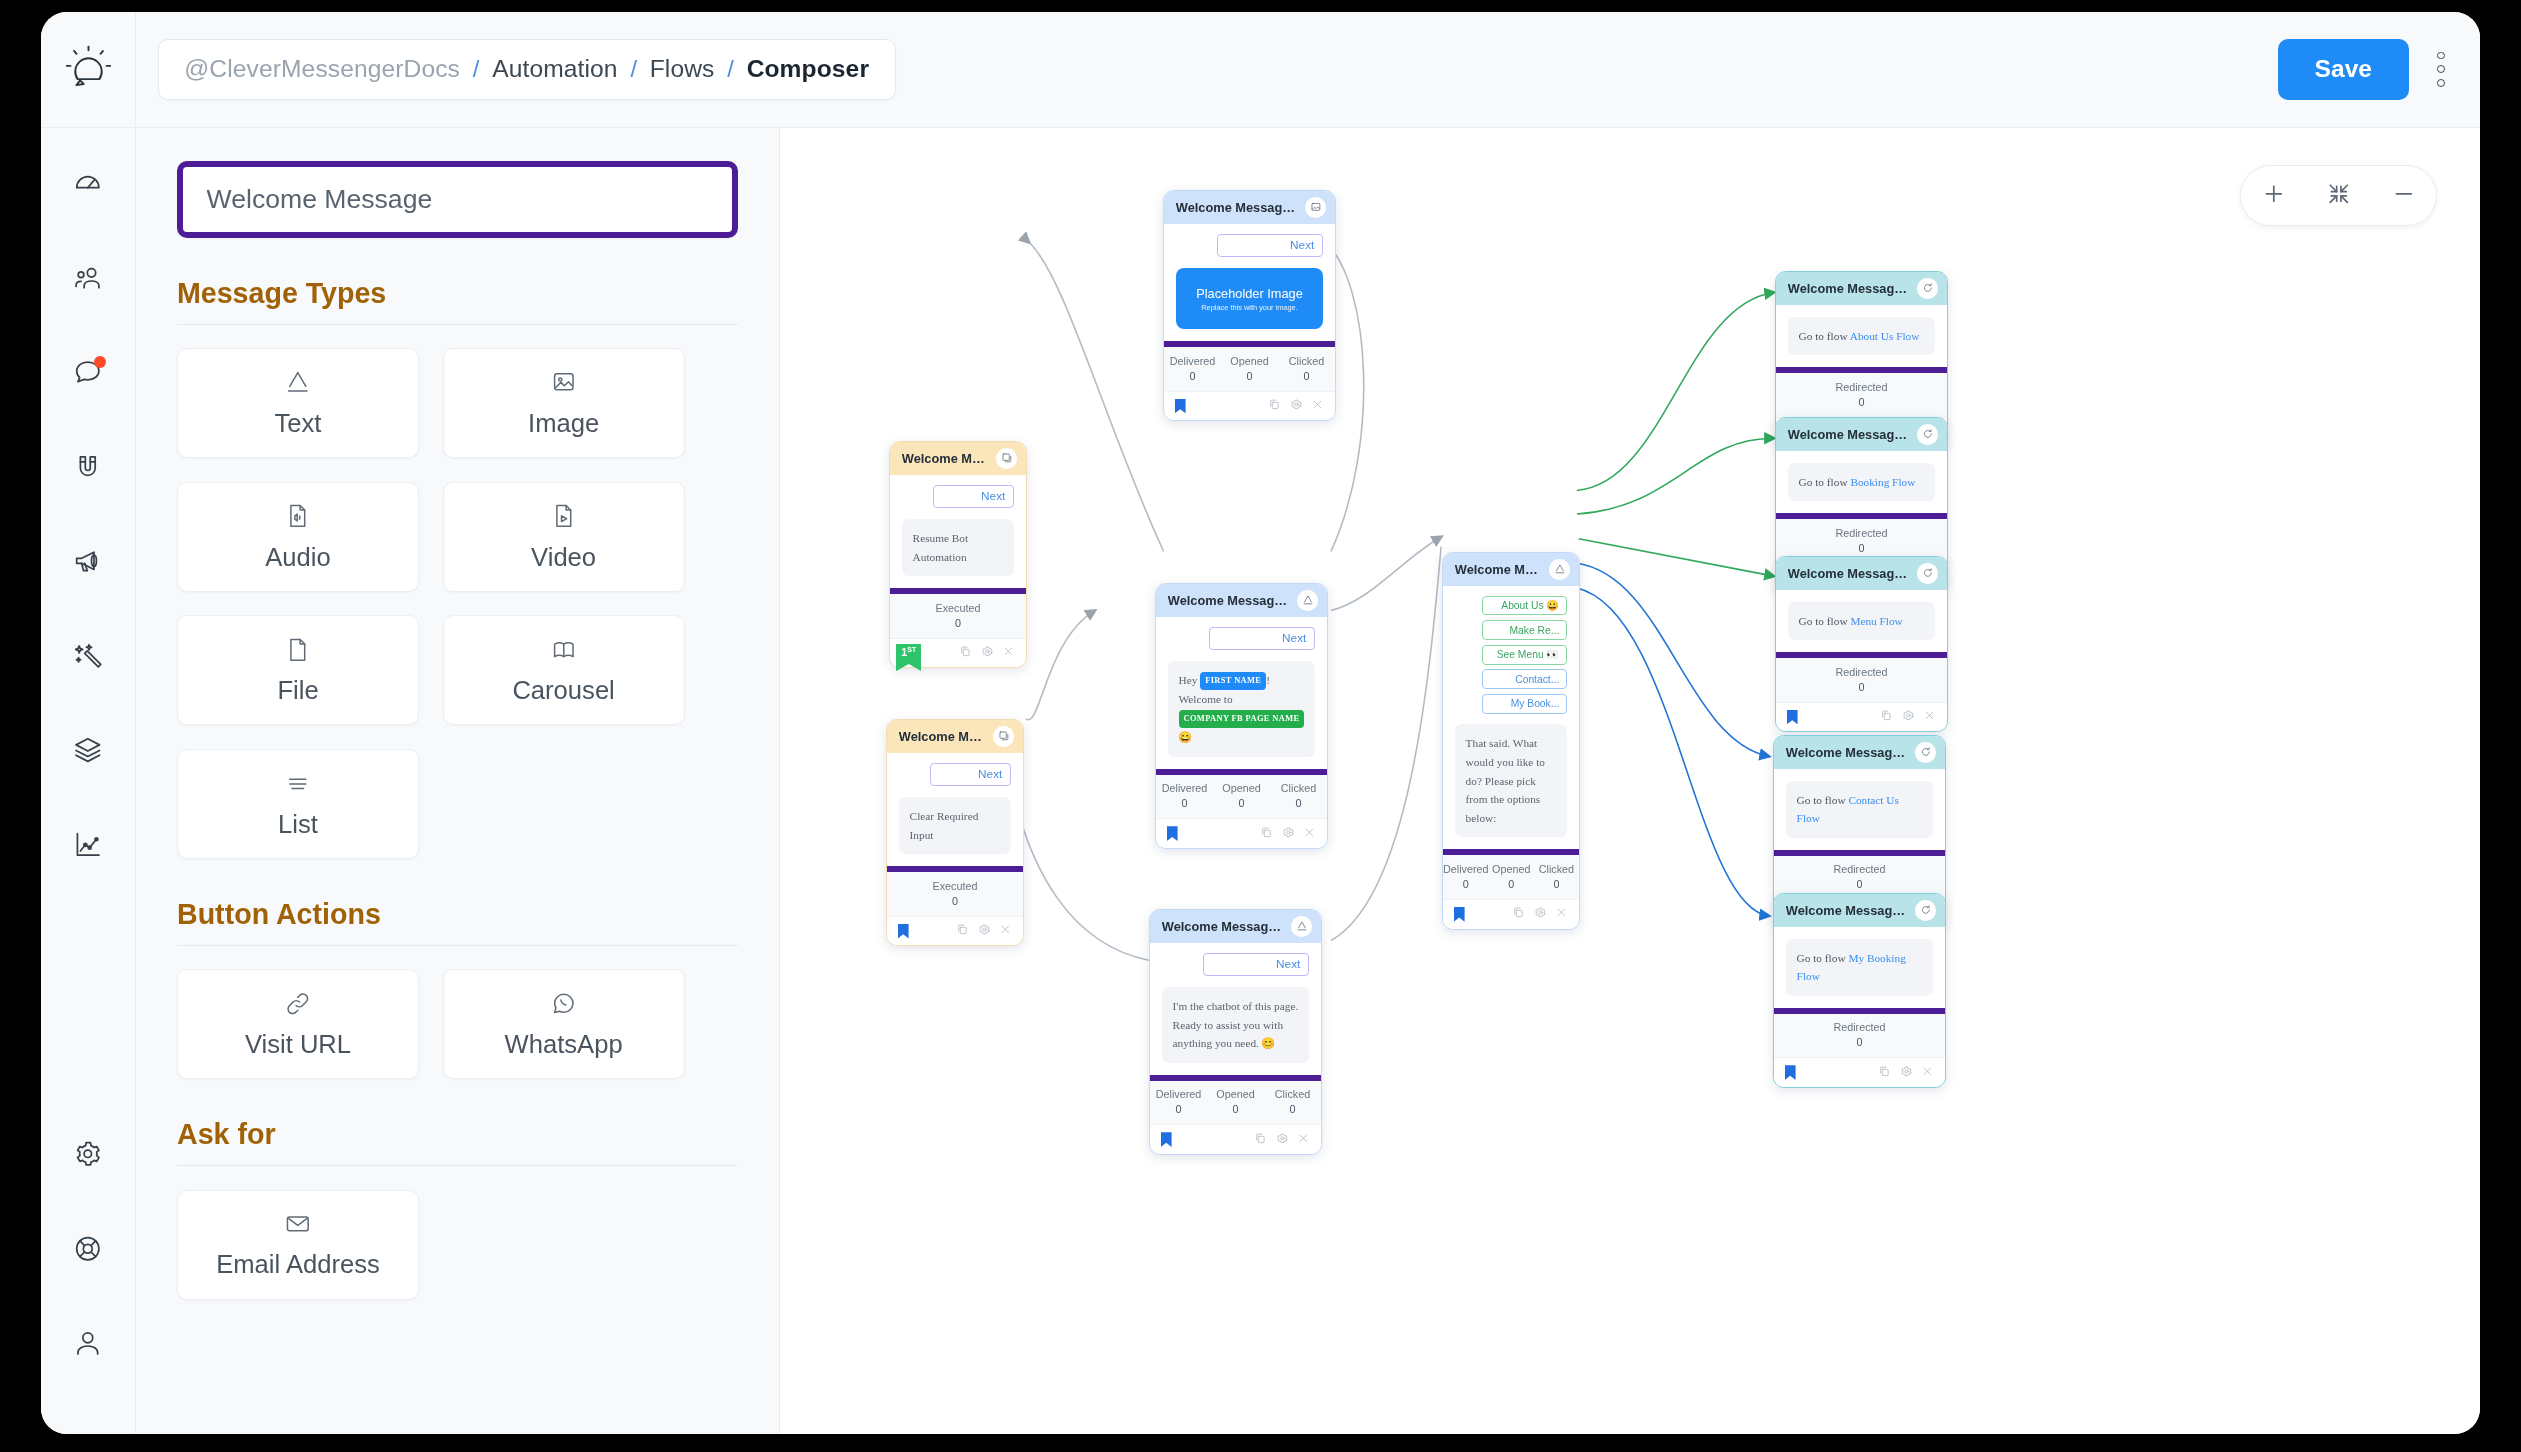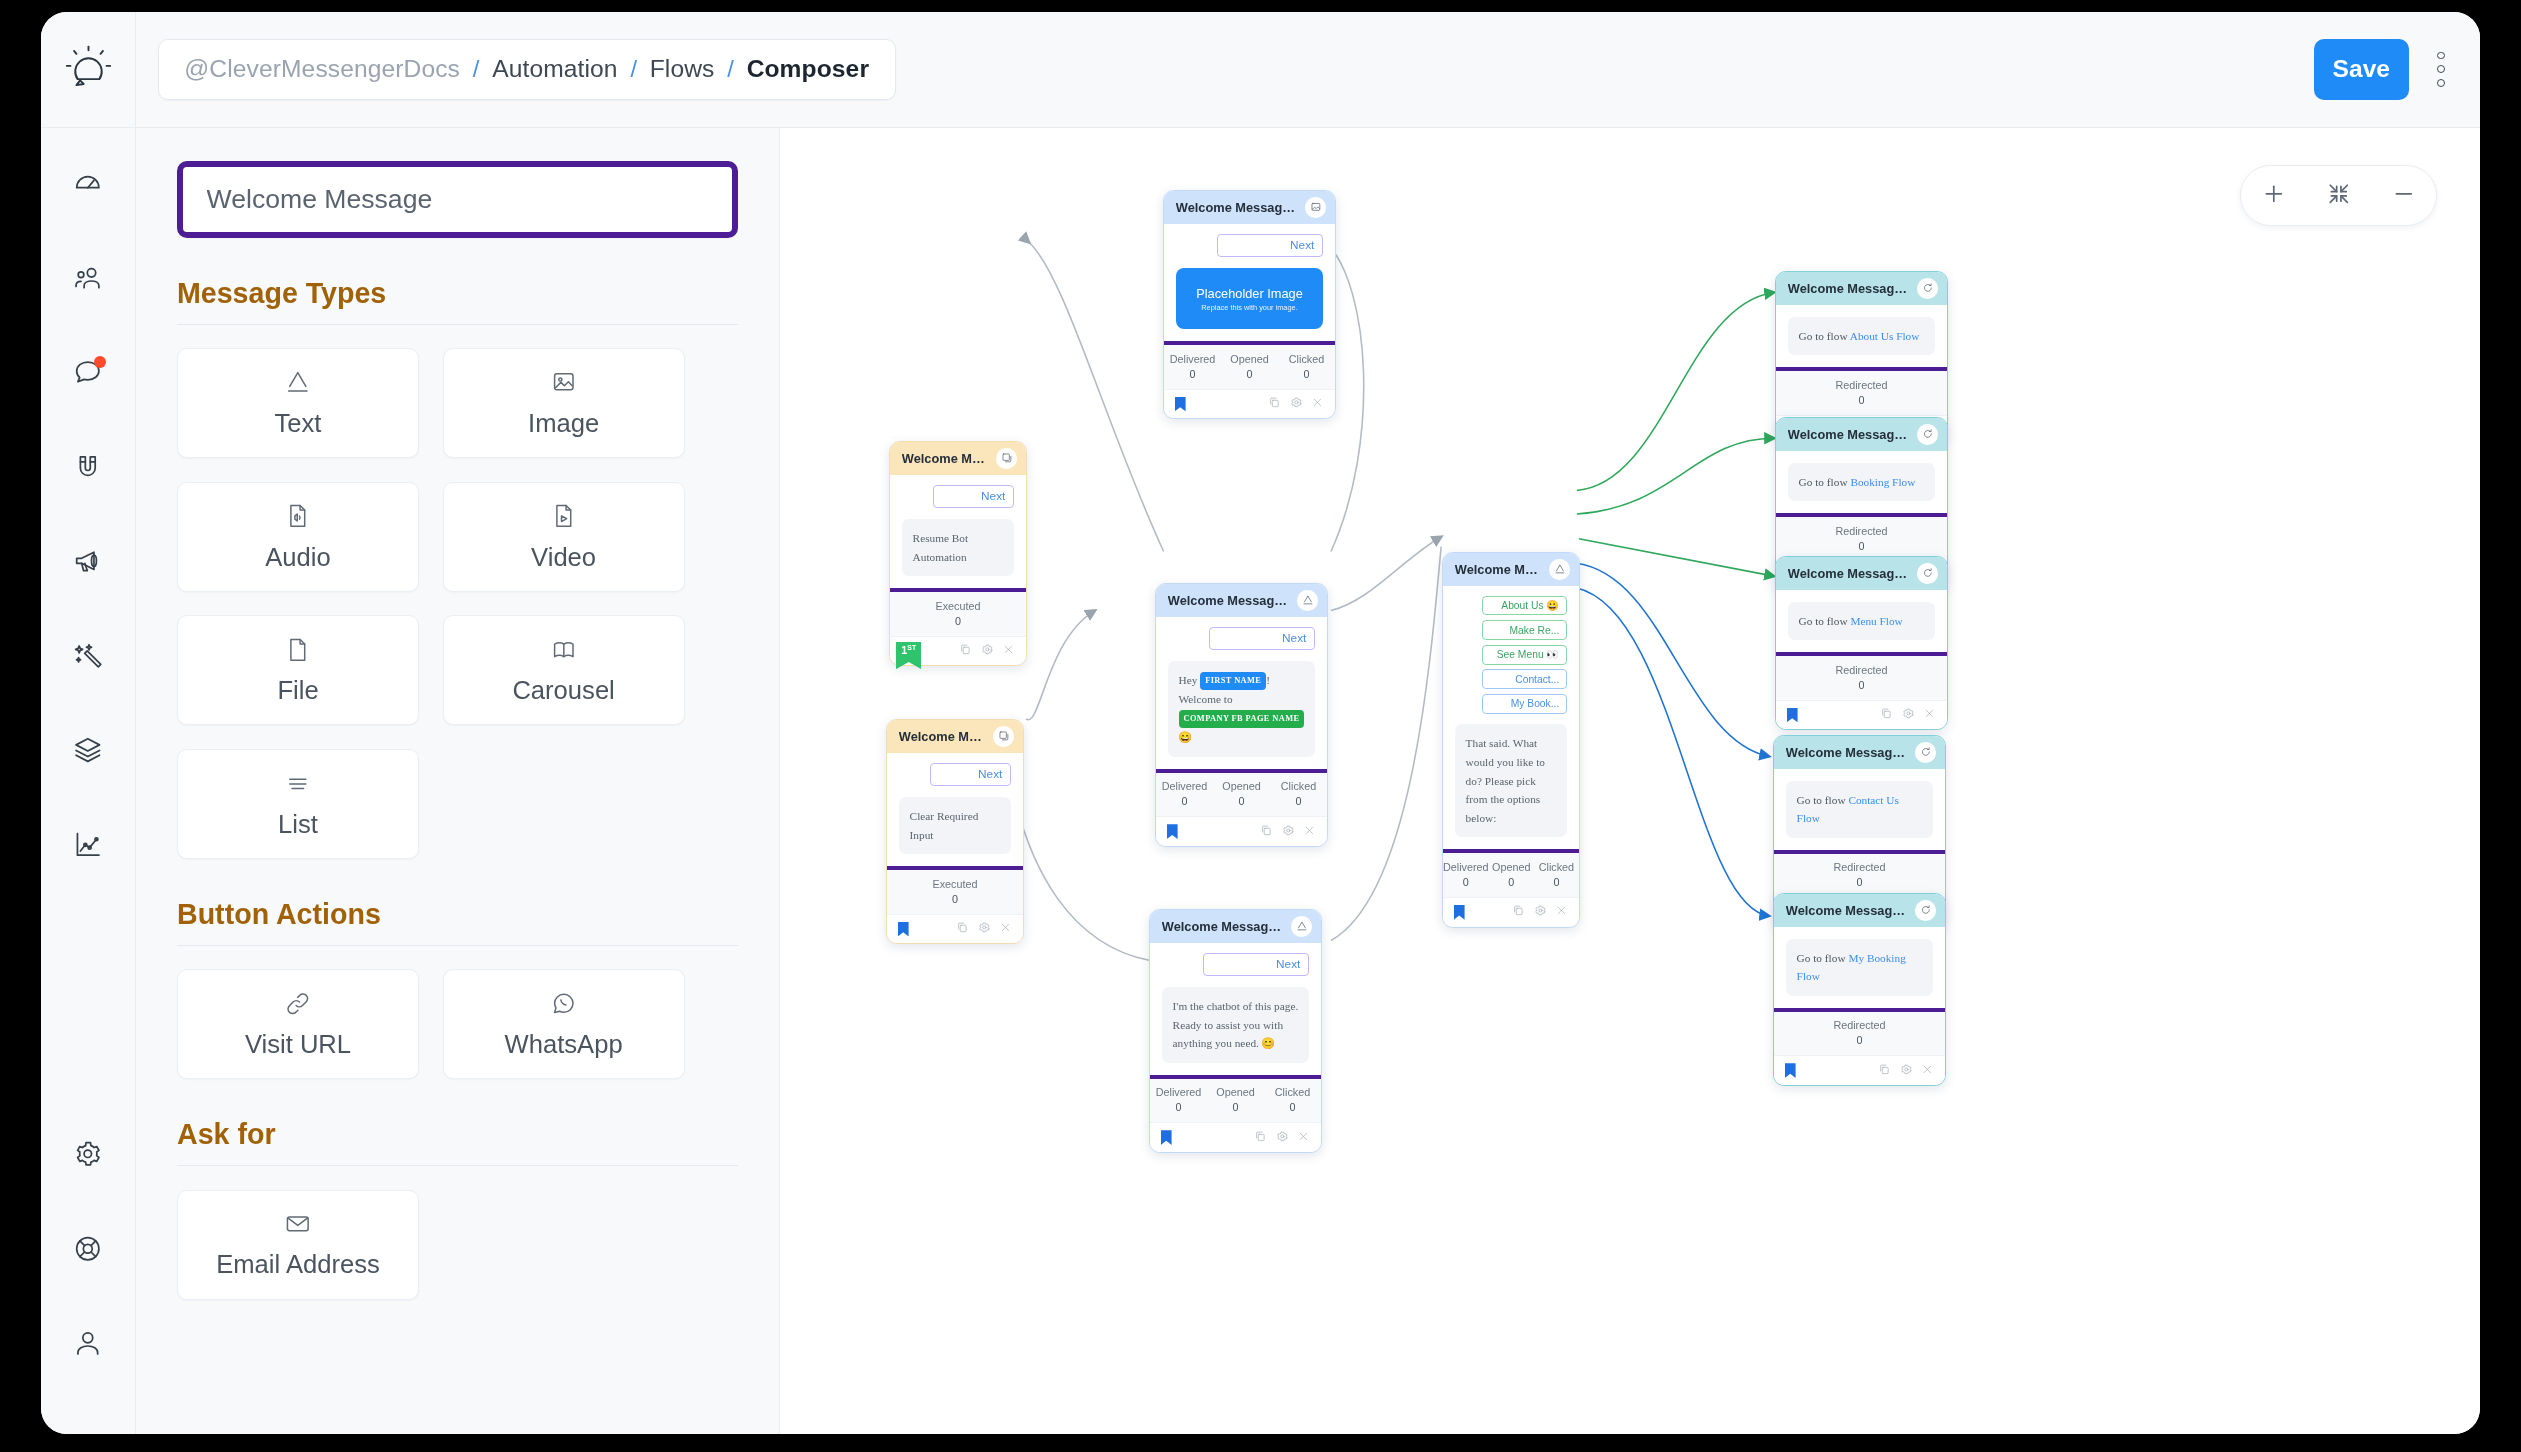--- a/index.html
+++ b/index.html
@@ -69,21 +69,21 @@
     box-shadow: 0 1px 2px rgba(20,40,70,.04);
   }
   .crumb { font-size: 24.6px; color: #9aa4b0; letter-spacing: 0.1px; white-space: nowrap; }
   .crumb.mid { color: #3d4852; }
   .crumb.active { color: #1b2630; font-weight: 700; }
   .crumb-sep { color: #4a90e2; font-size: 23.6px; }
   .topbar-right { margin-left: auto; display: flex; align-items: center; gap: 21.7px; }
   .save-btn {
     background: #1f8bf7; color: #fff; border: none;
     font-size: 24.6px; font-weight: 700;
-    padding: 0 19px; height: 61px; border-radius: 9.9px;
+    padding: 0 37px; height: 61px; border-radius: 9.9px;
     cursor: pointer; font-family: inherit;
   }
   .kebab { display: flex; flex-direction: column; gap: 5.9px; cursor: pointer; padding: 5.9px; }
   .kebab i { width: 7.9px; height: 7.9px; border: 1.6px solid #3d4852; border-radius: 50%; display: block; }
 
   
   .body { flex: 1; display: flex; min-height: 0; }
 
   
   .palette {
@@ -173,21 +173,21 @@
     margin-top: 10.8px;
     font-family: Liberation Serif, serif;
   }
   .tag { display: inline-block; border-radius: 3.9px; color: #fff;
     font-size: 8.4px; font-weight: 700; padding: 2px 4.9px; letter-spacing: 0.4px;
     vertical-align: middle; }
   .tag.blue { background: #1f8bf7; }
   .tag.green { background: #23ad4b; }
 
   .stats {
-    display: flex; background: #f7f9fb; border-top: 4px solid #4c1d95;
+    display: flex; background: #f7f9fb; border-top: 6px solid #4c1d95;
     padding: 7.9px 0 8.9px 0;
   }
   .stat { flex: 1; text-align: center; }
   .stat-k { font-size: 10.8px; color: #6b7680; display: block; }
   .stat-v { font-size: 10.8px; color: #4a545f; display: block; margin-top: 3px; }
 
   .node-ft {
     border-top: 1px solid #eef2f6; height: 29.6px;
     display: flex; align-items: center; padding: 0 10.8px;
     border-radius: 0 0 9.9px 9.9px; background: #fff;

